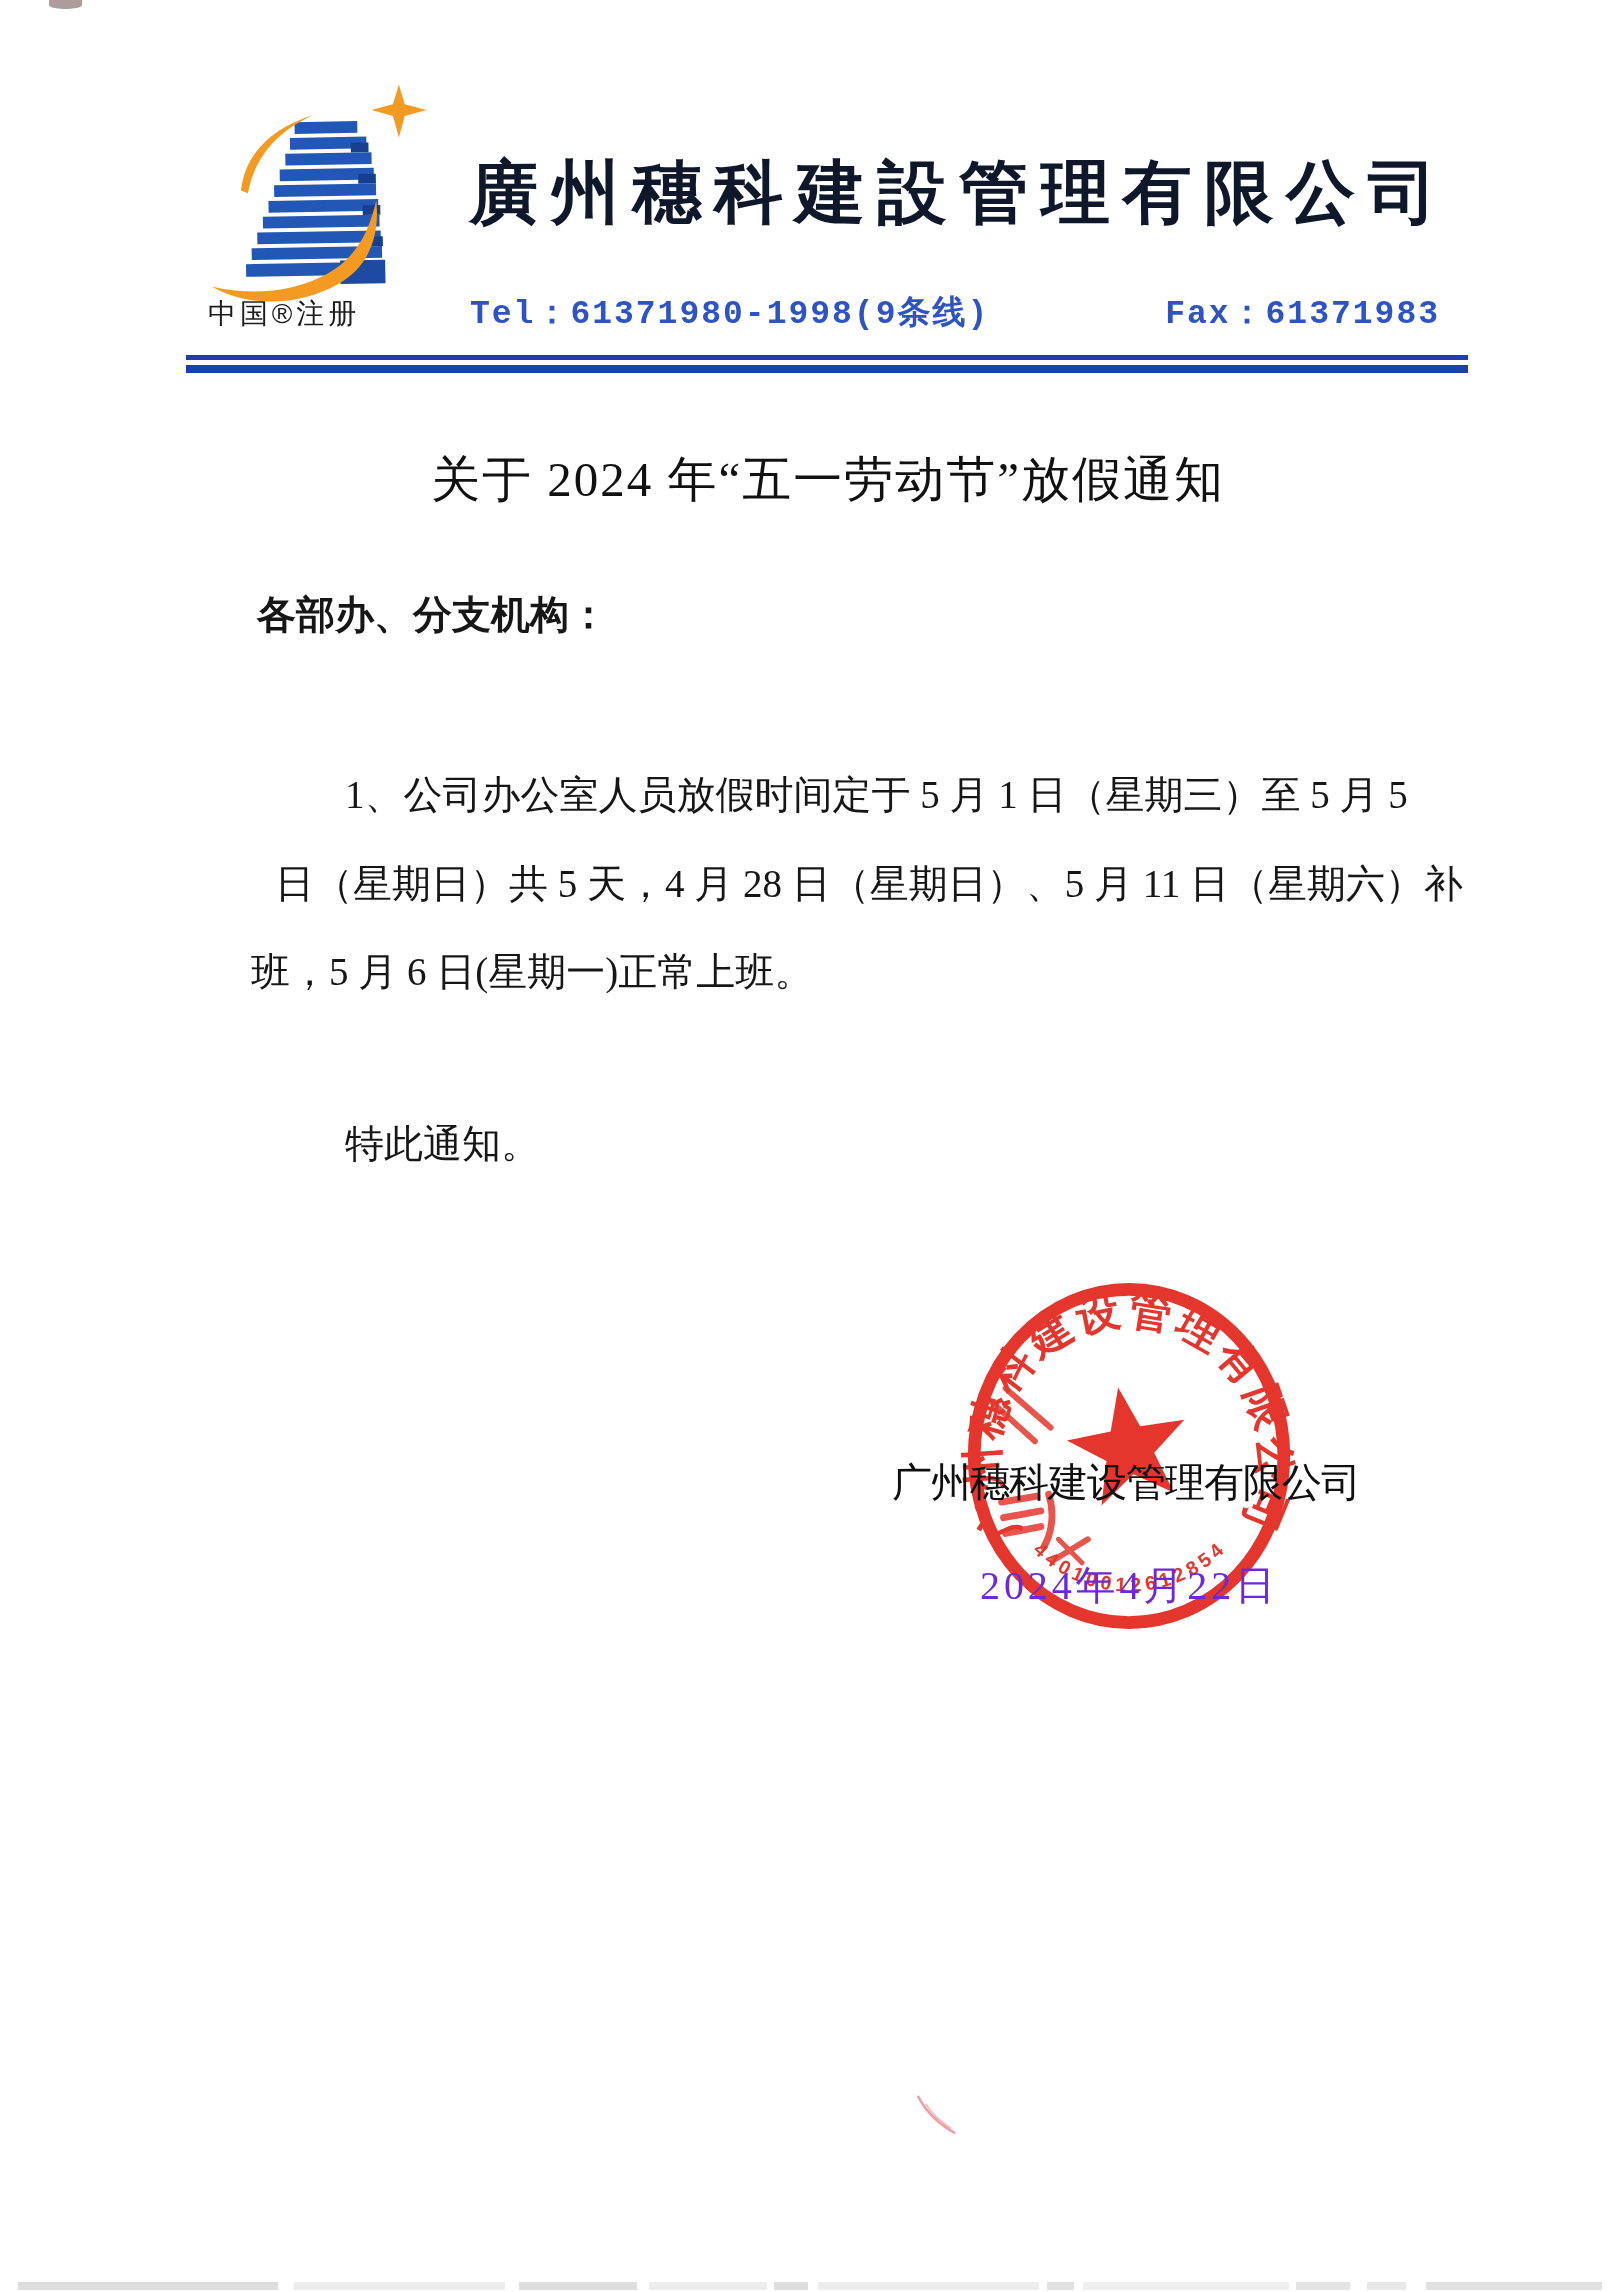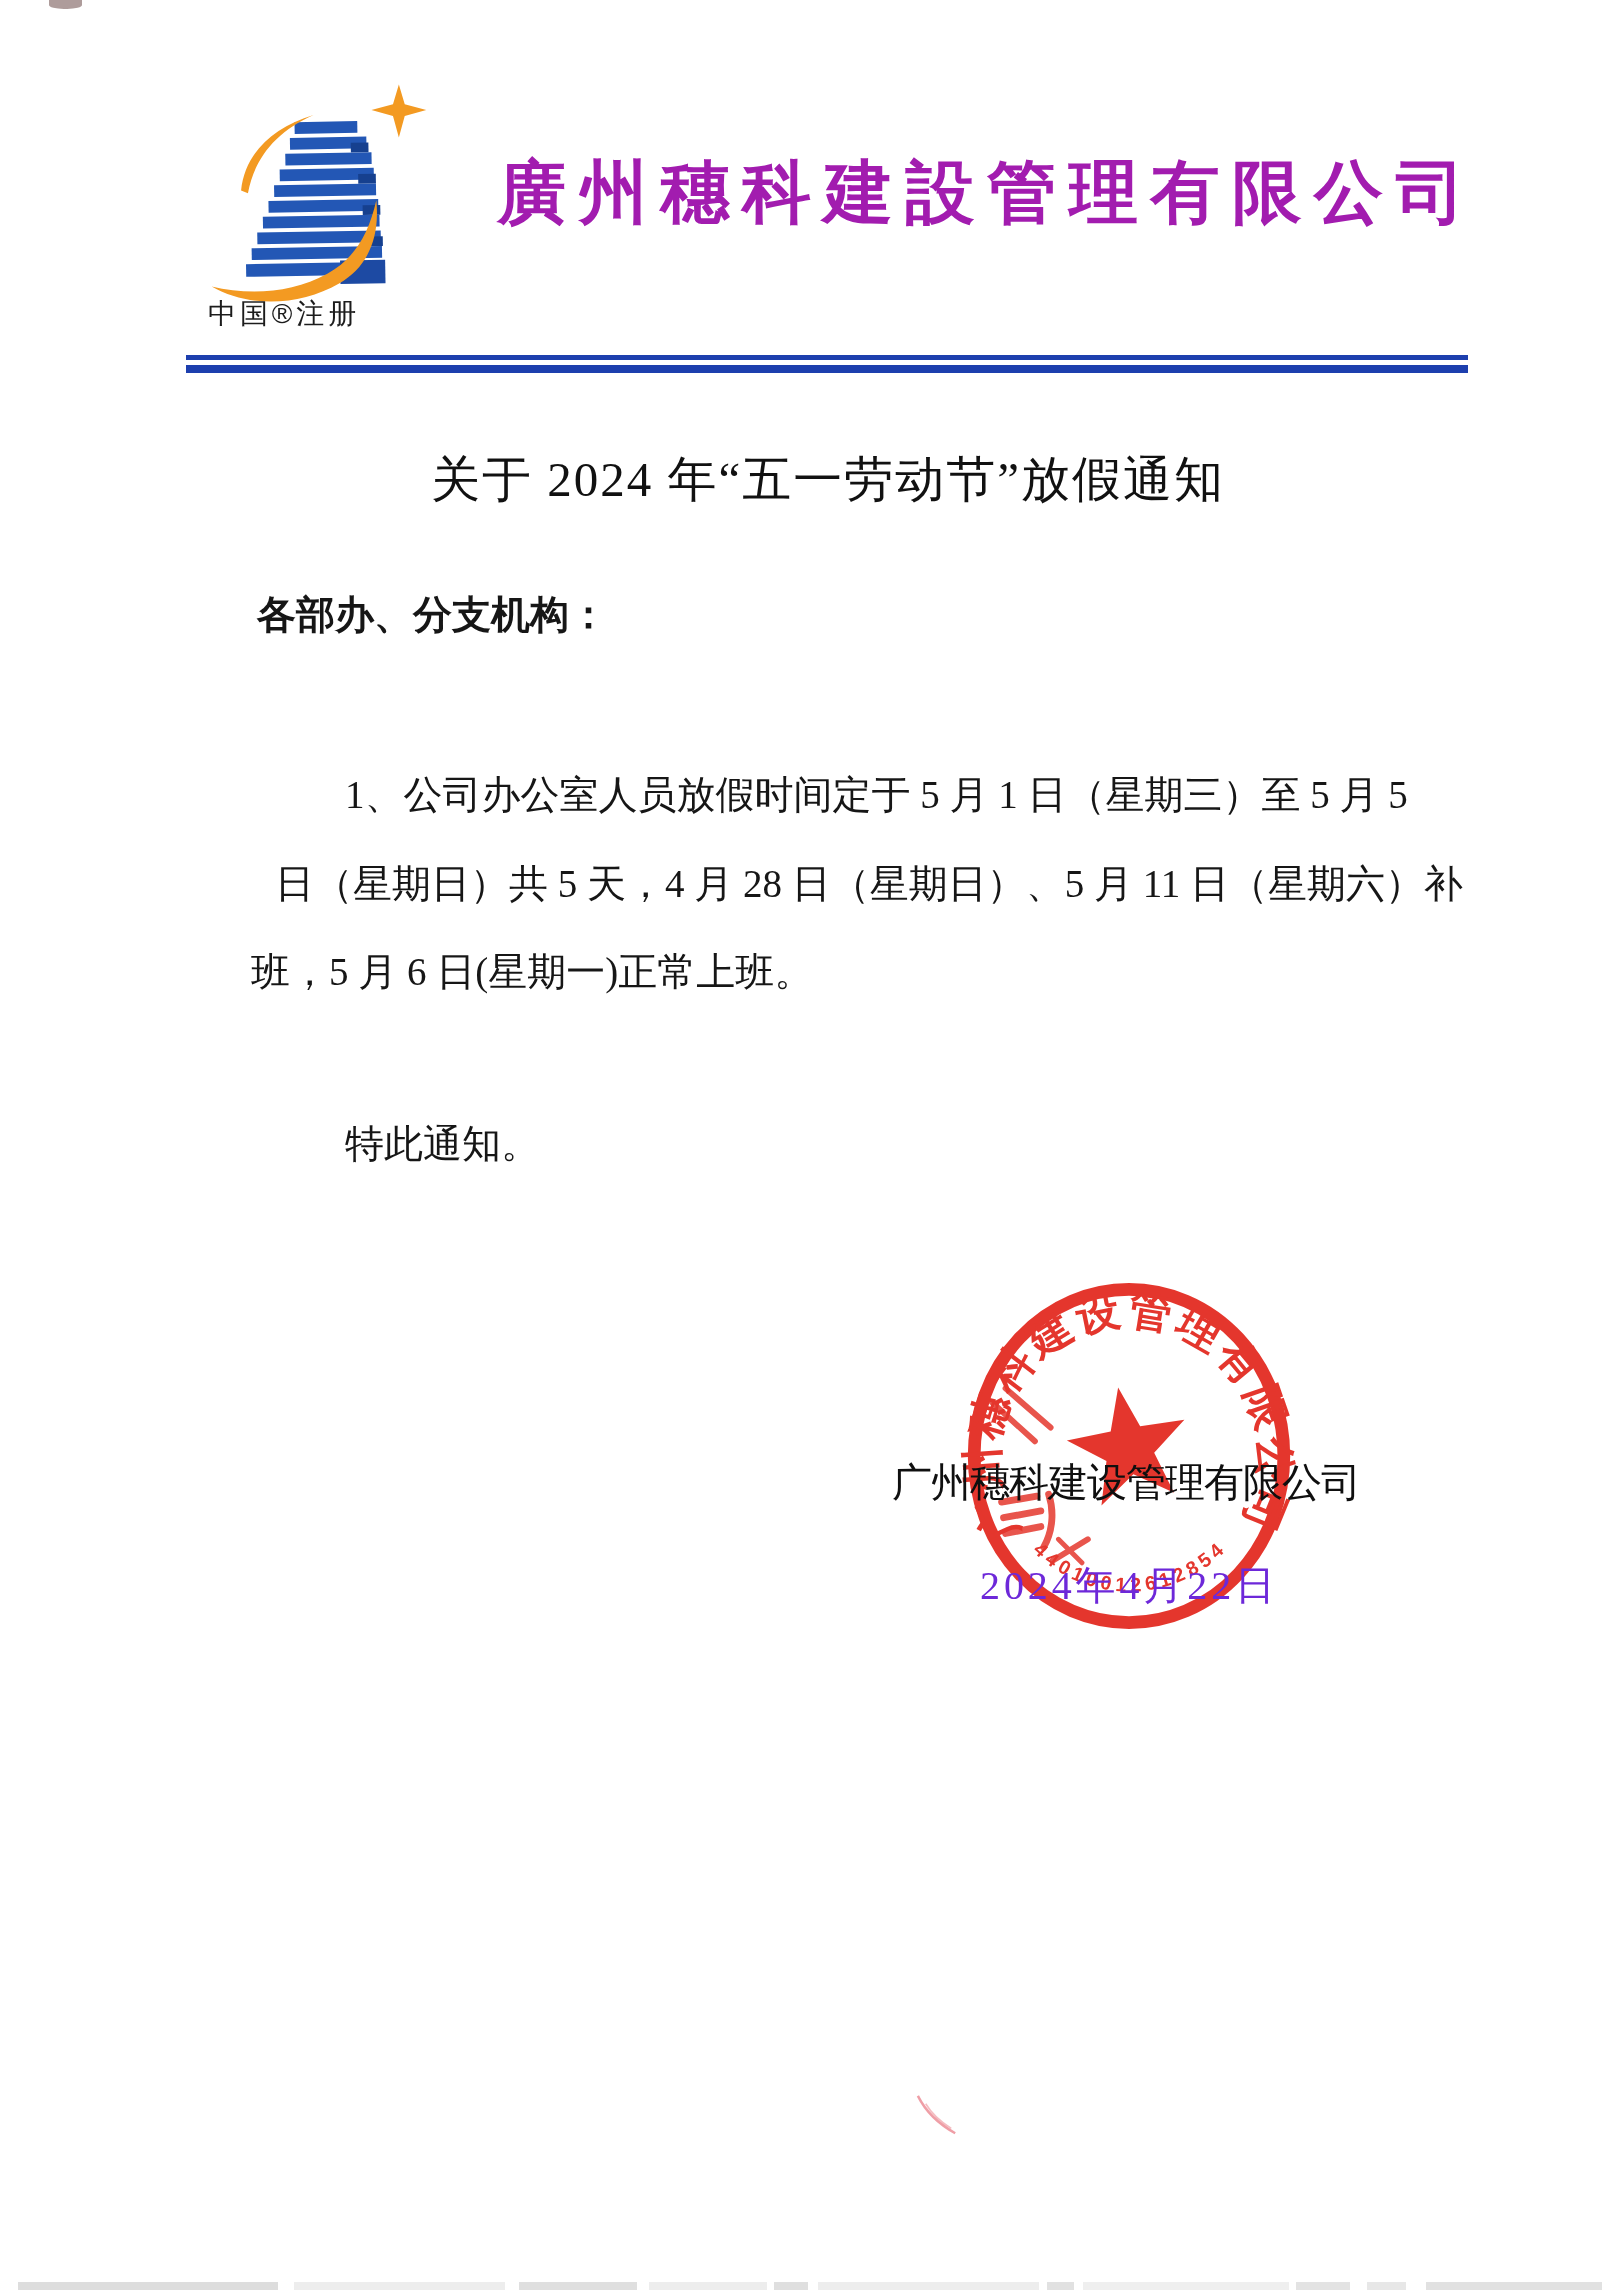--- a/index.html
+++ b/index.html
@@ -10,21 +10,21 @@
   }
   
   .logo-svg{position:absolute; left:147px; top:59px; width:392px; height:255px;}
   .registered{
     position:absolute; left:208px; top:295px; font-size:28px; letter-spacing:3.9px;
     color:#1c1c1c; font-family:"Liberation Sans","DejaVu Sans",sans-serif; font-weight:500;
   }
   .company-name{
     position:absolute; left:469px; top:147px; width:1000px;
     font-family:"Liberation Sans","DejaVu Sans",sans-serif;
-    font-size:69px; font-weight:bold; color:#a21caf; letter-spacing:12.7px; white-space:nowrap;margin-left:28px;
+    font-size:69px; font-weight:bold; color:#0f172a; letter-spacing:12.7px; white-space:nowrap;
   }
   .company-address{
     position:absolute; left:470px; top:245px; width:1000px;
     font-family:"Liberation Sans","DejaVu Sans",sans-serif;
     font-size:35px; font-weight:bold; color:#2d53c4; letter-spacing:9.8px; white-space:nowrap;
   }
   .tel-row{
     position:absolute; left:470px; top:290px; width:970px;
     display:flex; justify-content:space-between;
     font-family:"Liberation Mono","DejaVu Sans Mono",monospace;
@@ -104,20 +104,24 @@
     <g fill="#f39a22">
       <path d="M 96 134 C 100 96 128 70 170 57 C 132 74 110 100 103 137 Z"></path>
       <path d="M 66 232 C 104 254 156 252 196 229 C 224 213 238 184 234 144
                C 226 180 210 205 184 219 C 148 239 104 241 66 232 Z"></path>
       <path d="M 257 26 L 263 46 L 285 52 L 263 58 L 257 80 L 251 58 L 229 52 L 251 46 Z"></path>
     </g>
   </svg>
 
   <div class="registered">中国®注册</div>
   <div class="company-name">廣州穗科建設管理有限公司</div>
+  <div class="tel-row">
+    <span>Tel：61371980-1998(9条线)</span>
+    <span>Fax：61371983</span>
+  </div>
   <div class="rule-thin"></div>
   <div class="rule-thick"></div>
 
   <div class="doc-title">关于 2024 年“五一劳动节”放假通知</div>
 
   <div class="bline b-bold l1">各部办、分支机构：</div>
   <div class="bline l3">1、公司办公室人员放假时间定于 5 月 1 日（星期三）至 5 月 5</div>
   <div class="bline l4">日（星期日）共 5 天，4 月 28 日（星期日）、5 月 11 日（星期六）补</div>
   <div class="bline l5">班，5 月 6 日(星期一)正常上班。</div>
   <div class="bline l7">特此通知。</div>

